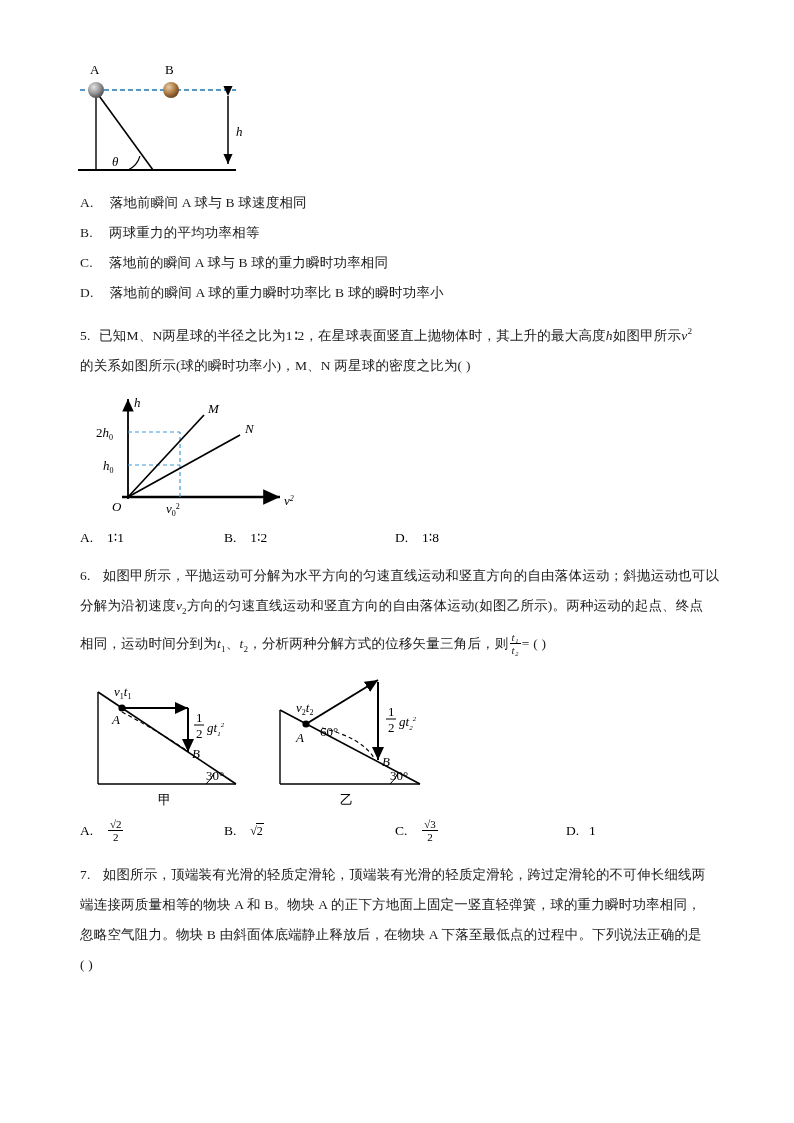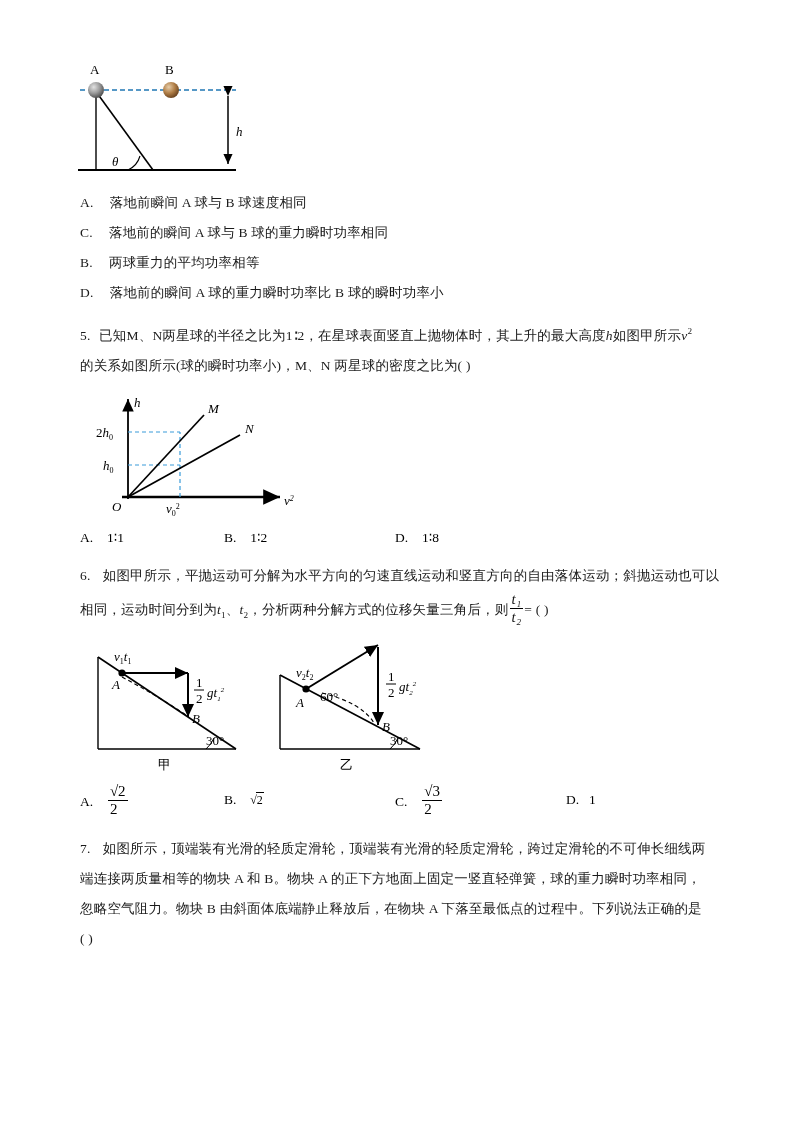--- a/index.html
+++ b/index.html
@@ -40,21 +40,22 @@
     line-height: 26px;
   }
   .opt-row .op {
     display: block;
   }
 
   
   .frac {
     display: inline-block;
     vertical-align: -0.55em;
-    font-size: 15px;
+    text-align: center;
+    font-size: 11px;
     line-height: 1.12;
     margin: 0 1px;
   }
   .frac .num { display: block; padding: 0 2px; border-bottom: 1px solid #000; }
   .frac .den { display: block; padding: 0 2px; }
   .ital { font-style: italic; font-family: "Liberation Serif", serif; }
   sub  { font-size: 0.68em; }
   sup  { font-size: 0.68em; }
   .rad { display: inline-block; }
   .rad .bar {
@@ -120,28 +121,28 @@
 
     <div style="height:188px"></div>
 
     <div>
       <div class="qline">
         <span>A.</span>
         <span style="display:inline-block;width:9px"></span>
         <span>落地前瞬间 A 球与 B 球速度相同</span>
       </div>
       <div class="qline">
+        <span>B.</span>
+        <span style="display:inline-block;width:9px"></span>
+        <span>两球重力的平均功率相等</span>
+      </div>
+      <div class="qline">
         <span>C.</span>
         <span style="display:inline-block;width:9px"></span>
         <span>落地前的瞬间 A 球与 B 球的重力瞬时功率相同</span>
-      </div>
-      <div class="qline">
-        <span>B.</span>
-        <span style="display:inline-block;width:9px"></span>
-        <span>两球重力的平均功率相等</span>
       </div>
       <div class="qline">
         <span>D.</span>
         <span style="display:inline-block;width:9px"></span>
         <span>落地前的瞬间 A 球的重力瞬时功率比 B 球的瞬时功率小</span>
       </div>
     </div>
 
     <div style="height:8px"></div>
 
@@ -202,20 +203,23 @@
       </div>
     </div>
 
     <div style="height:10px"></div>
 
     <div>
       <div class="qline">
         <span>6.</span>
         <span style="display:inline-block;width:5px"></span>
         <span>如图甲所示，平抛运动可分解为水平方向的匀速直线运动和竖直方向的自由落体运动；斜抛运动也可以</span>
+      </div>
+      <div class="qline">
+        <span>分解为沿初速度</span><span class="ital">v</span><sub>2</sub><span>方向的匀速直线运动和竖直方向的自由落体运动(如图乙所示)。两种运动的起点、终点</span>
       </div>
       <div class="qline" style="line-height:38px">
         <span>相同，运动时间分到为</span><span class="ital">t</span><sub>1</sub><span>、</span><span class="ital">t</span><sub>2</sub><span>，分析两种分解方式的位移矢量三角后，则</span><span class="frac ital"><span class="num">t₁</span><span class="den">t₂</span></span><span>= (      )</span>
       </div>
     </div>
 
     <div style="position:relative; height:140px; margin-top:4px;">
 
       <div class="figwrap" style="position:absolute; left:8px; top:0;">
         <svg width="200" height="136" viewBox="0 0 200 136">

